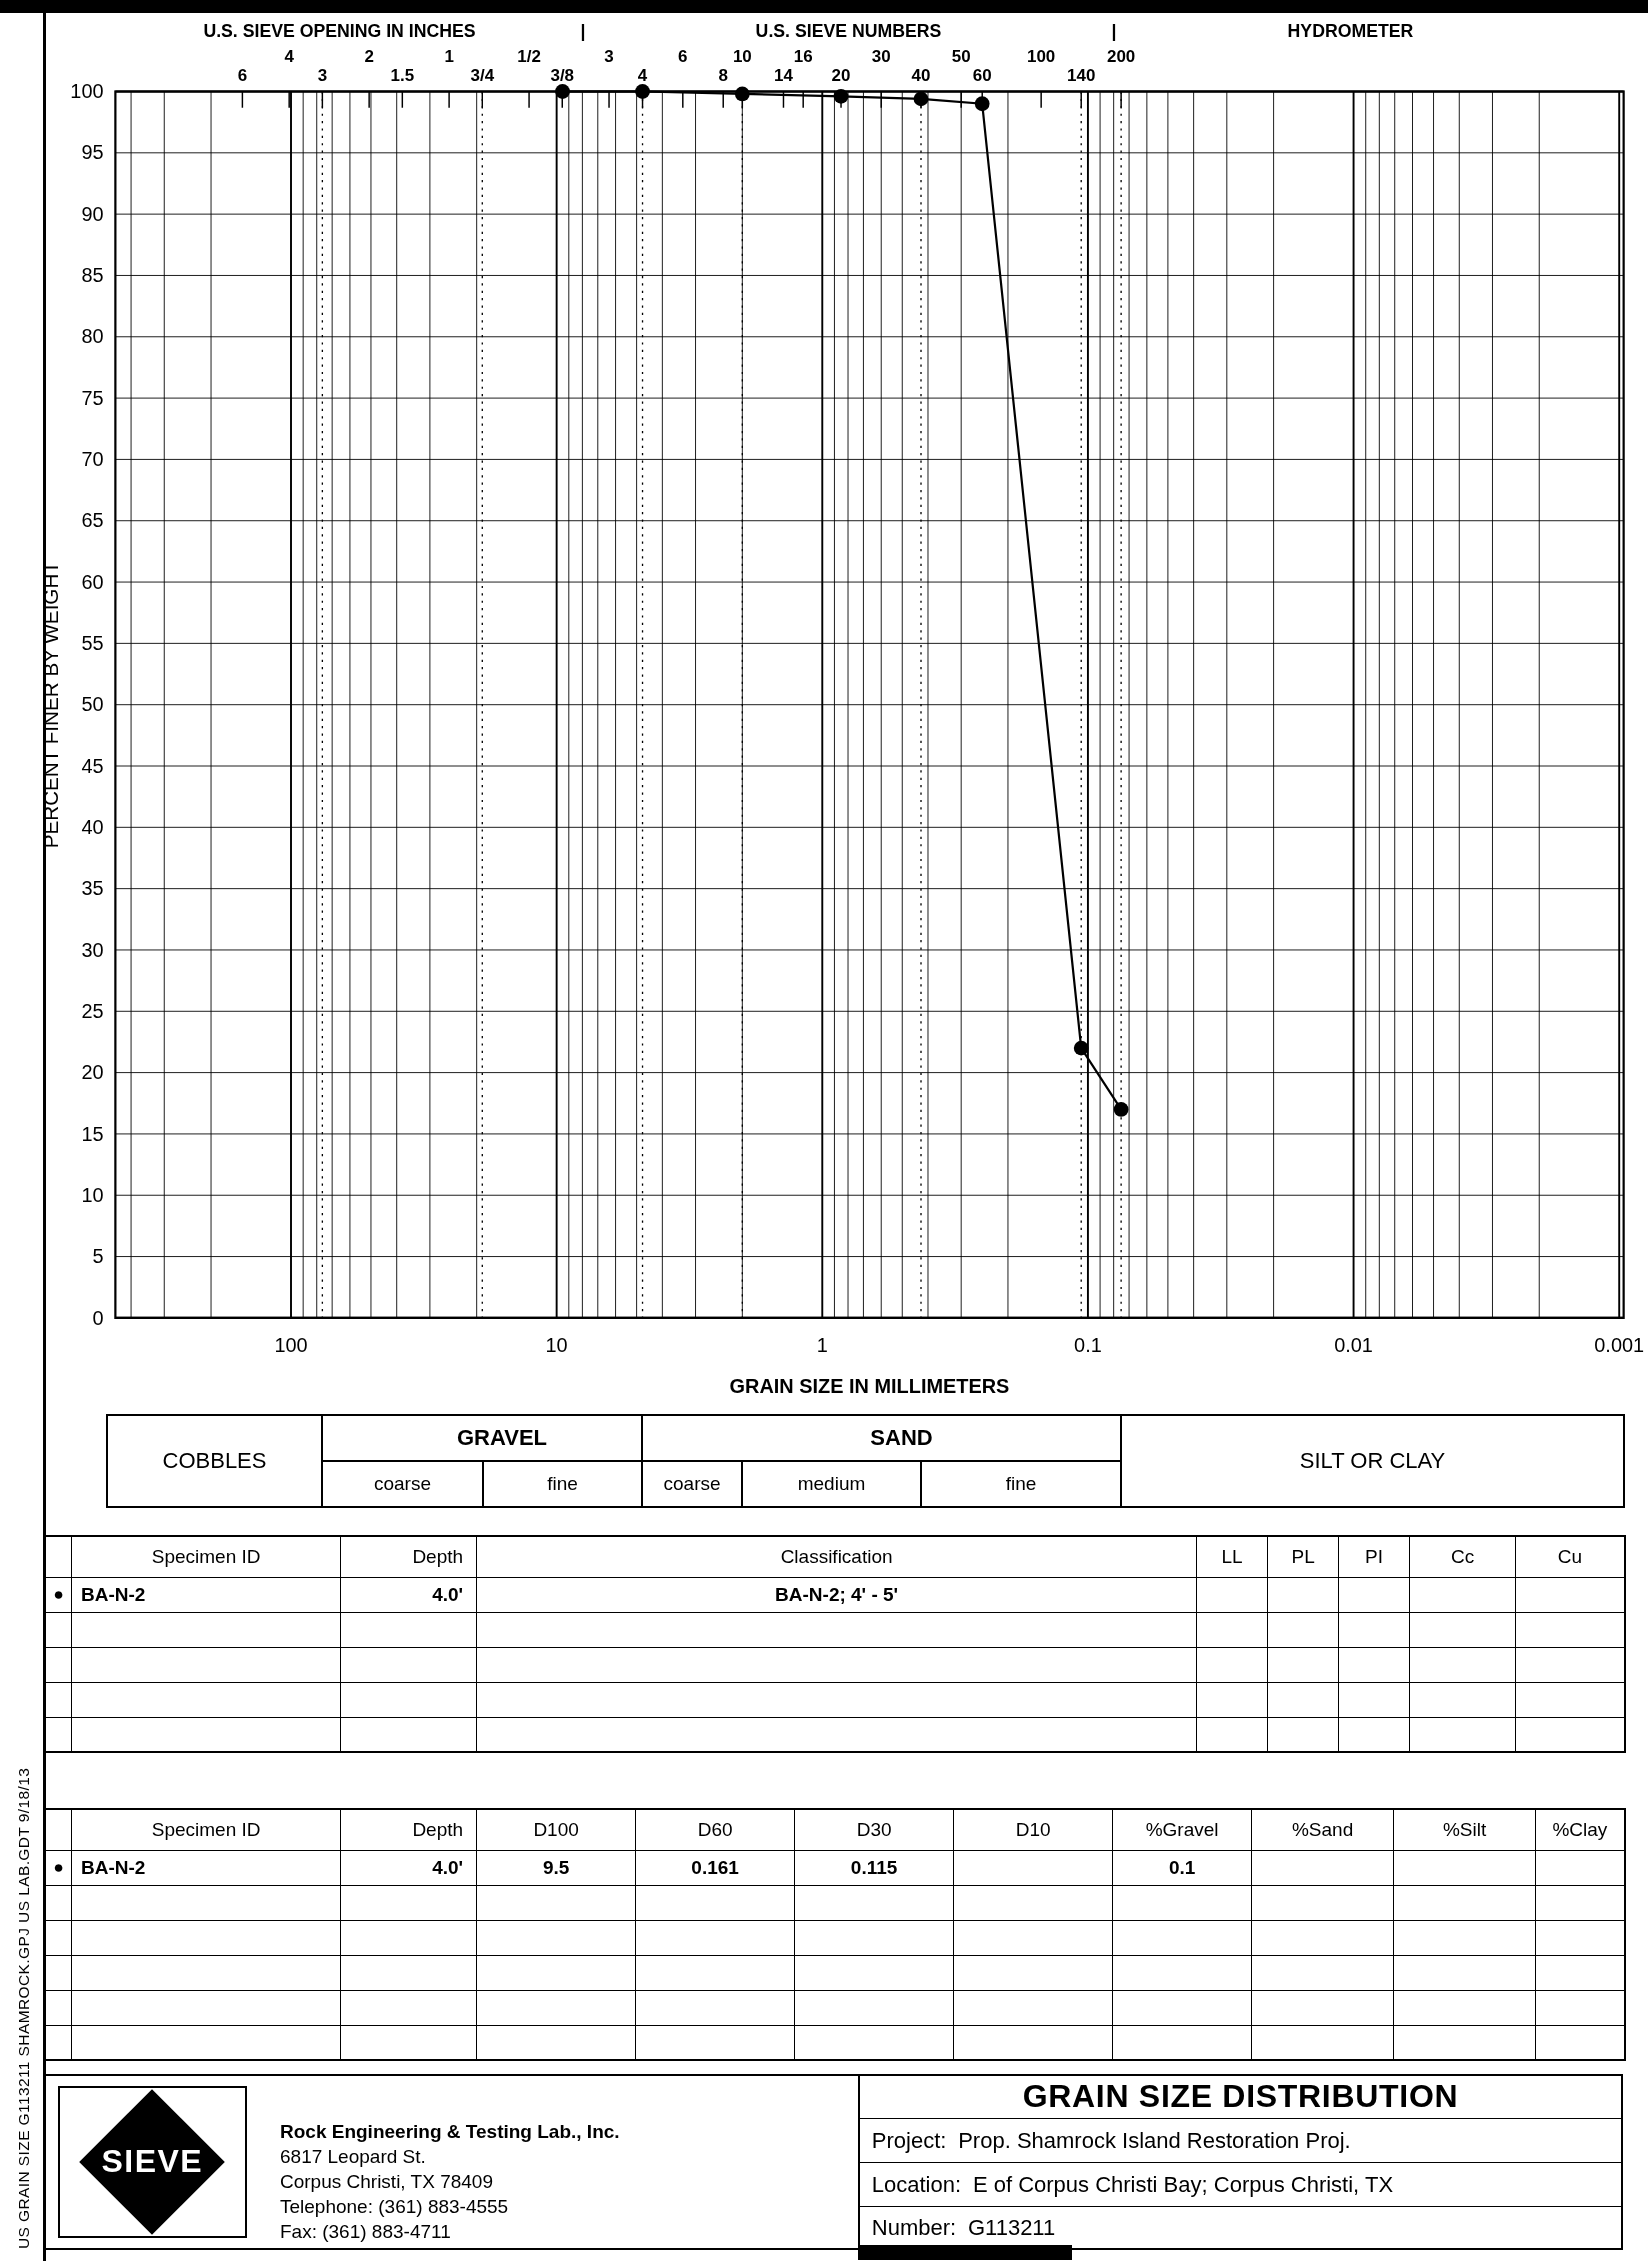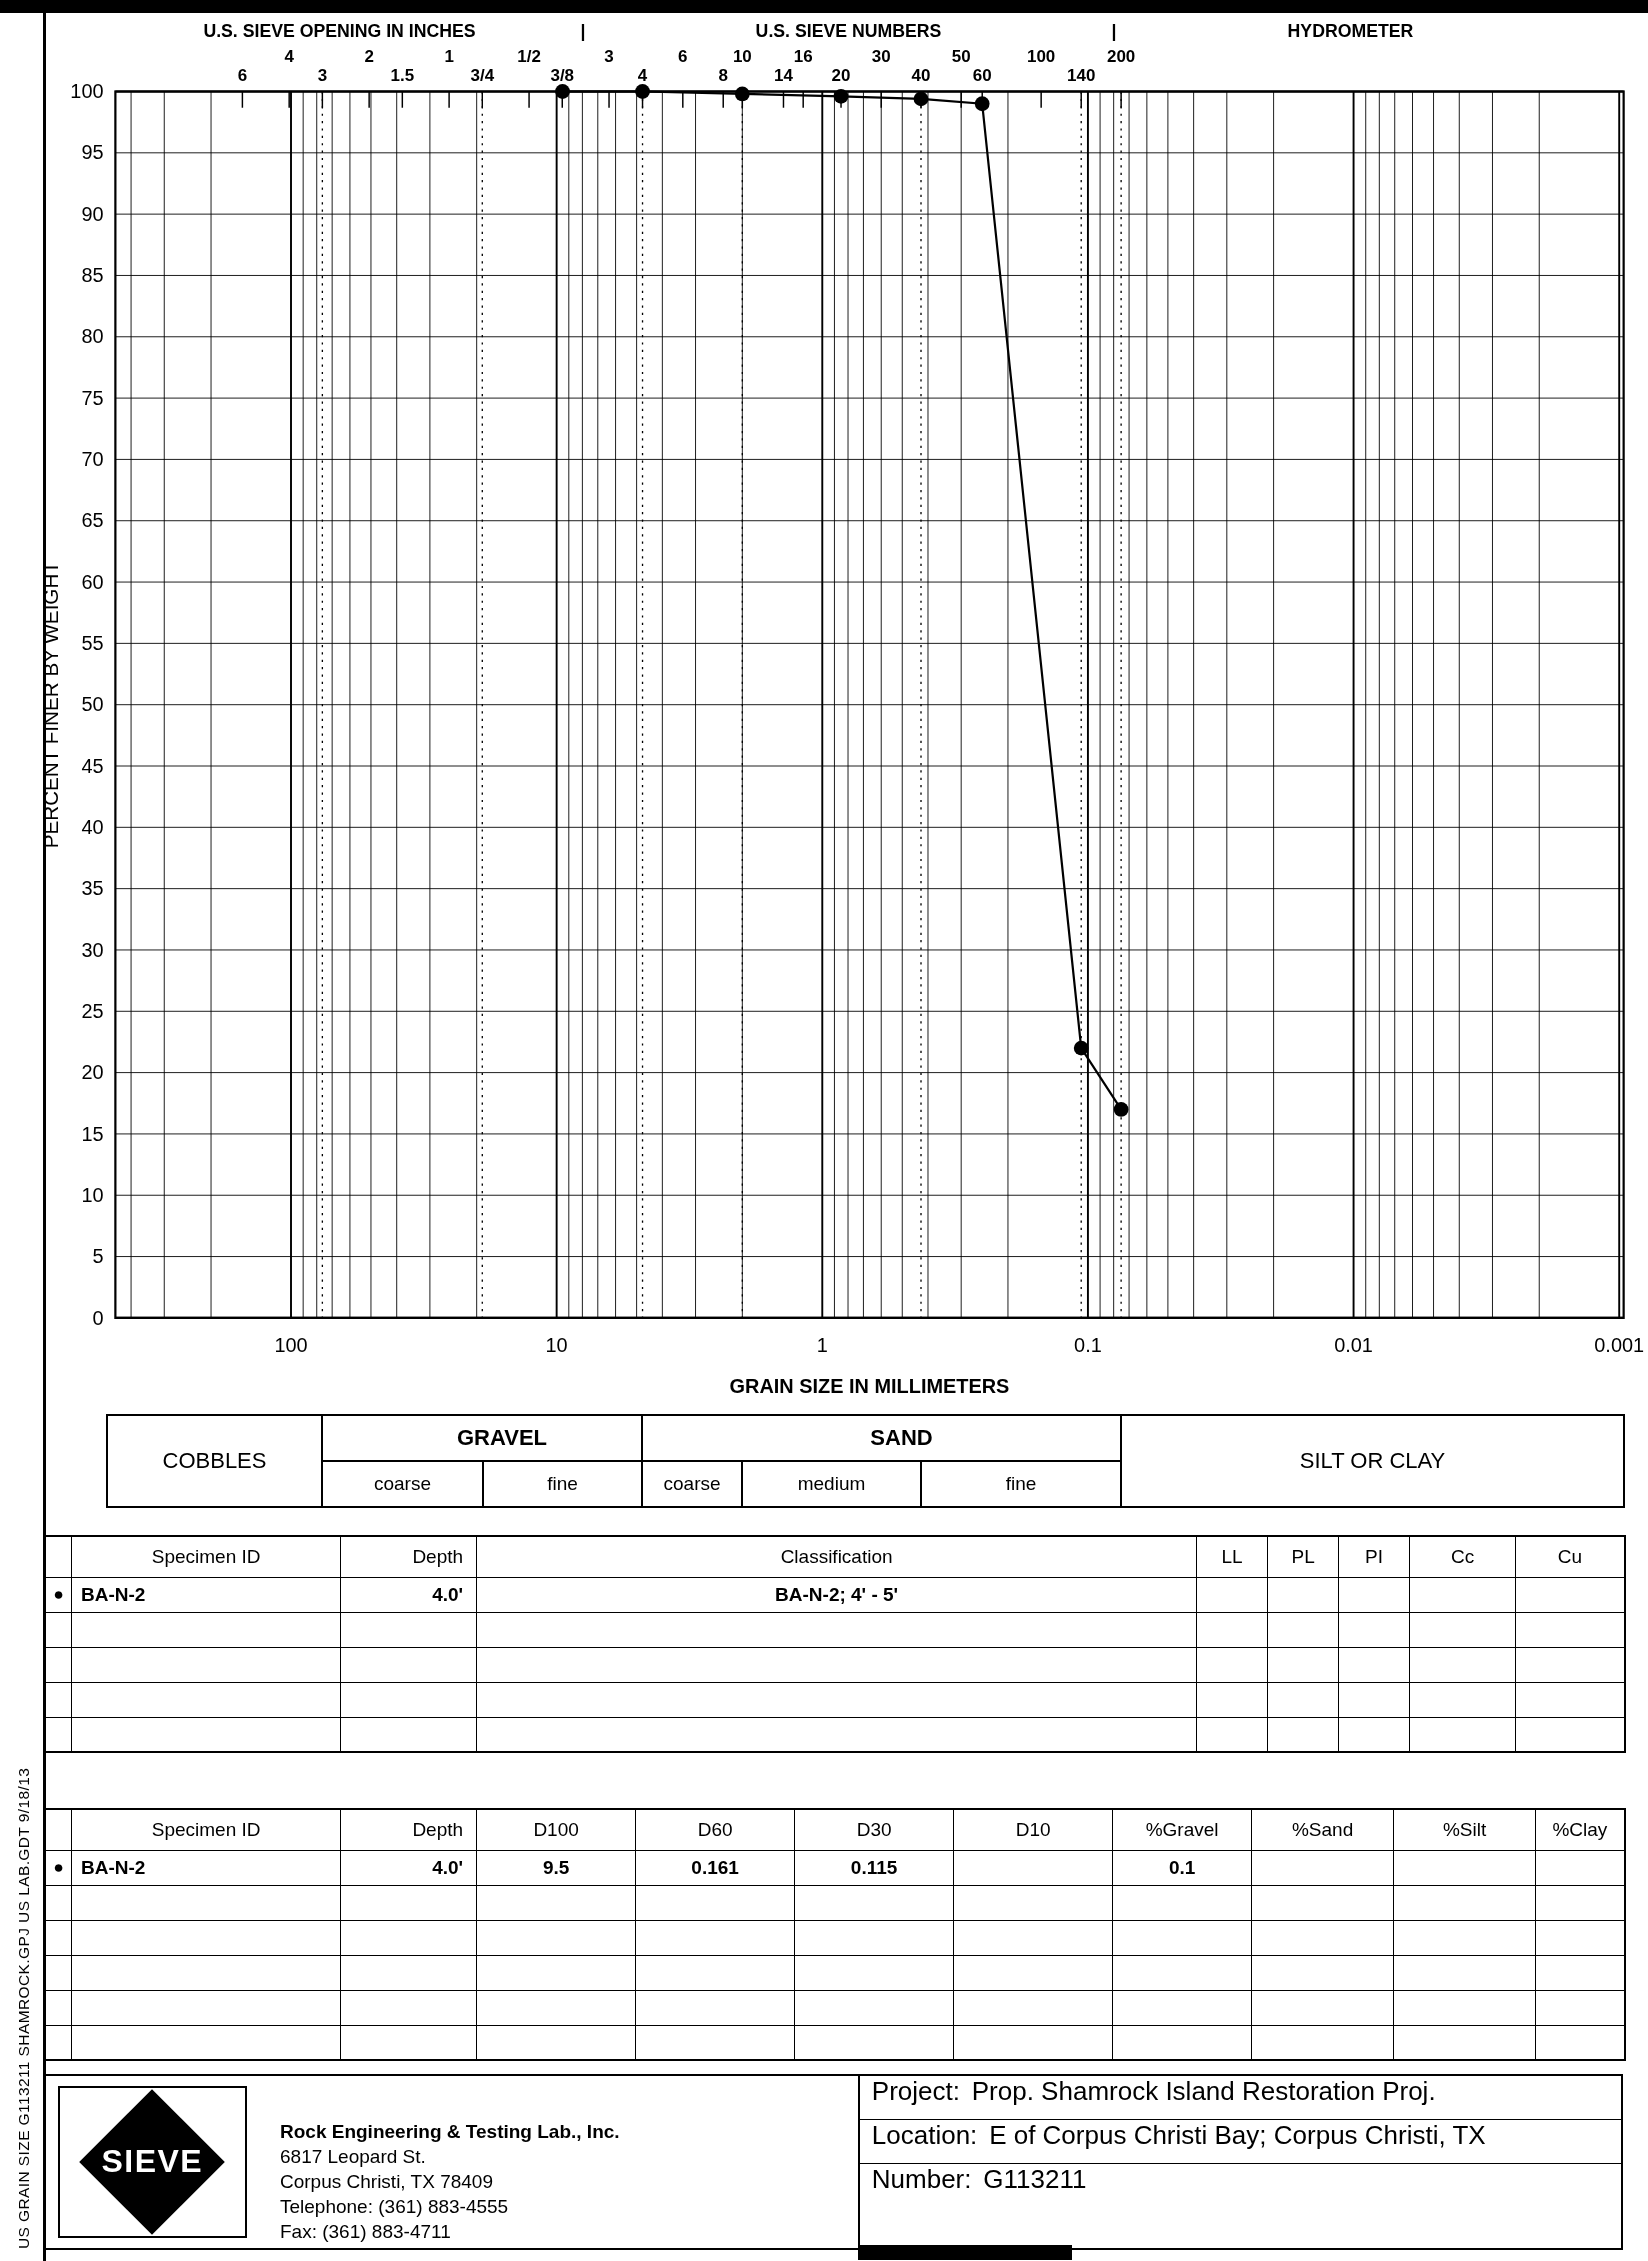--- a/index.html
+++ b/index.html
@@ -38,22 +38,22 @@
   .diamond{position:absolute;left:50%;top:50%;width:103px;height:103px;background:#000;
        transform:translate(-50%,-50%) rotate(45deg);}
   .logo-row{position:absolute;left:0;top:50%;width:100%;transform:translateY(-52%);
        display:flex;align-items:center;justify-content:center;}
   .logo-row .rock{color:#fff;font-weight:bold;font-size:32px;letter-spacing:1.5px;line-height:1;}
   .logo-row .arr{color:#000;font-size:22px;font-weight:bold;line-height:1;}
   .company{position:absolute;left:234px;top:43px;font-size:19px;line-height:25px;}
   .company .first{font-weight:bold;}
   .f-title{height:43px;border-bottom:1.5px solid #000;text-align:center;font-size:32px;
        font-weight:bold;line-height:41px;letter-spacing:0.7px;}
-  .f-row{height:44px;border-bottom:1.5px solid #000;font-size:26px;display:flex;
-       align-items:flex-start;padding-left:11.8px;}
+  .f-row{height:44px;border-bottom:1.5px solid #000;font-size:22px;display:flex;
+       align-items:center;padding-left:11.8px;}
   .f-row.last{border-bottom:none;flex:1;}
   .f-row .lab{margin-right:11.8px;}
   .smudge{position:absolute;left:858px;top:2245px;width:214px;height:14.8px;background:#000;}
 </style>
 </head>
 <body>
 
 <div class="top-bar"></div>
 <div class="left-line"></div>
 
@@ -470,20 +470,21 @@
     </div>
     <div class="company">
       <div class="first">Rock Engineering &amp; Testing Lab., Inc.</div>
       <div>6817 Leopard St.</div>
       <div>Corpus Christi, TX 78409</div>
       <div>Telephone:  (361) 883-4555</div>
       <div>Fax:  (361) 883-4711</div>
     </div>
   </div>
   <div class="footer-right">
+    <div class="f-title">GRAIN SIZE DISTRIBUTION</div>
     <div class="f-row">
       <span class="lab">Project:</span>
       <span>Prop. Shamrock Island Restoration Proj.</span>
     </div>
     <div class="f-row">
       <span class="lab">Location:</span>
       <span>E of Corpus Christi Bay; Corpus Christi, TX</span>
     </div>
     <div class="f-row last">
       <span class="lab">Number:</span>

